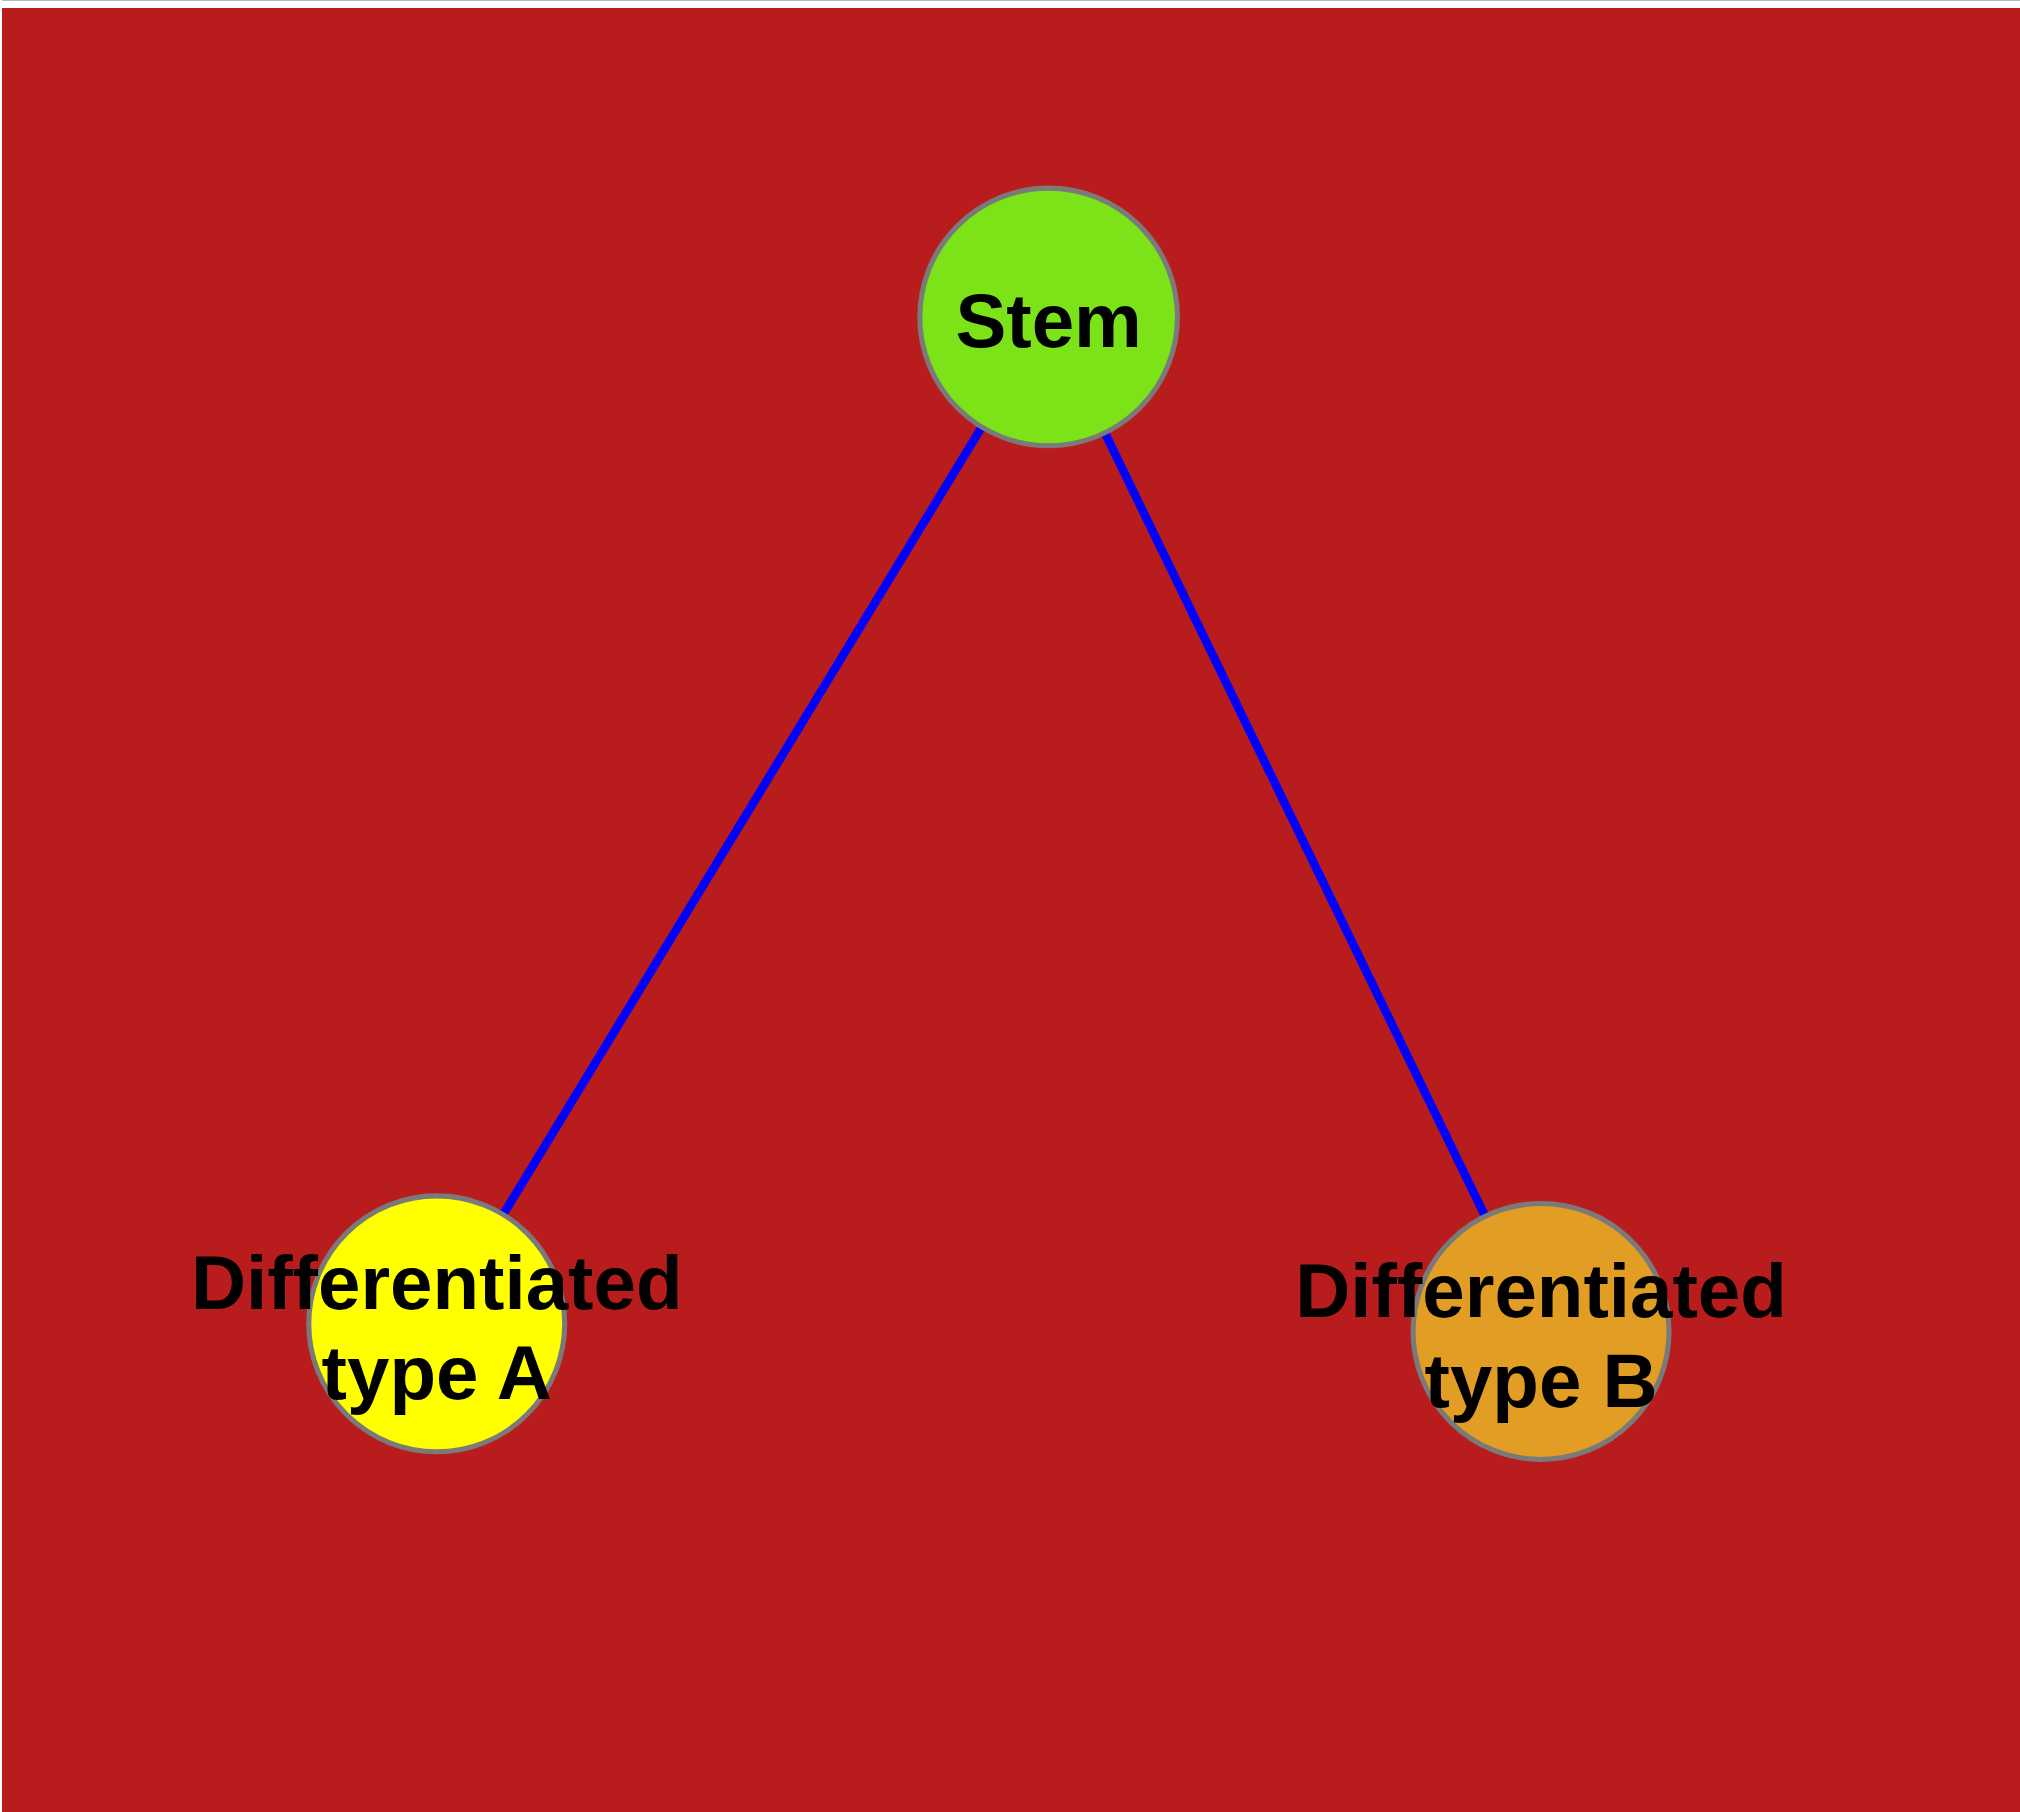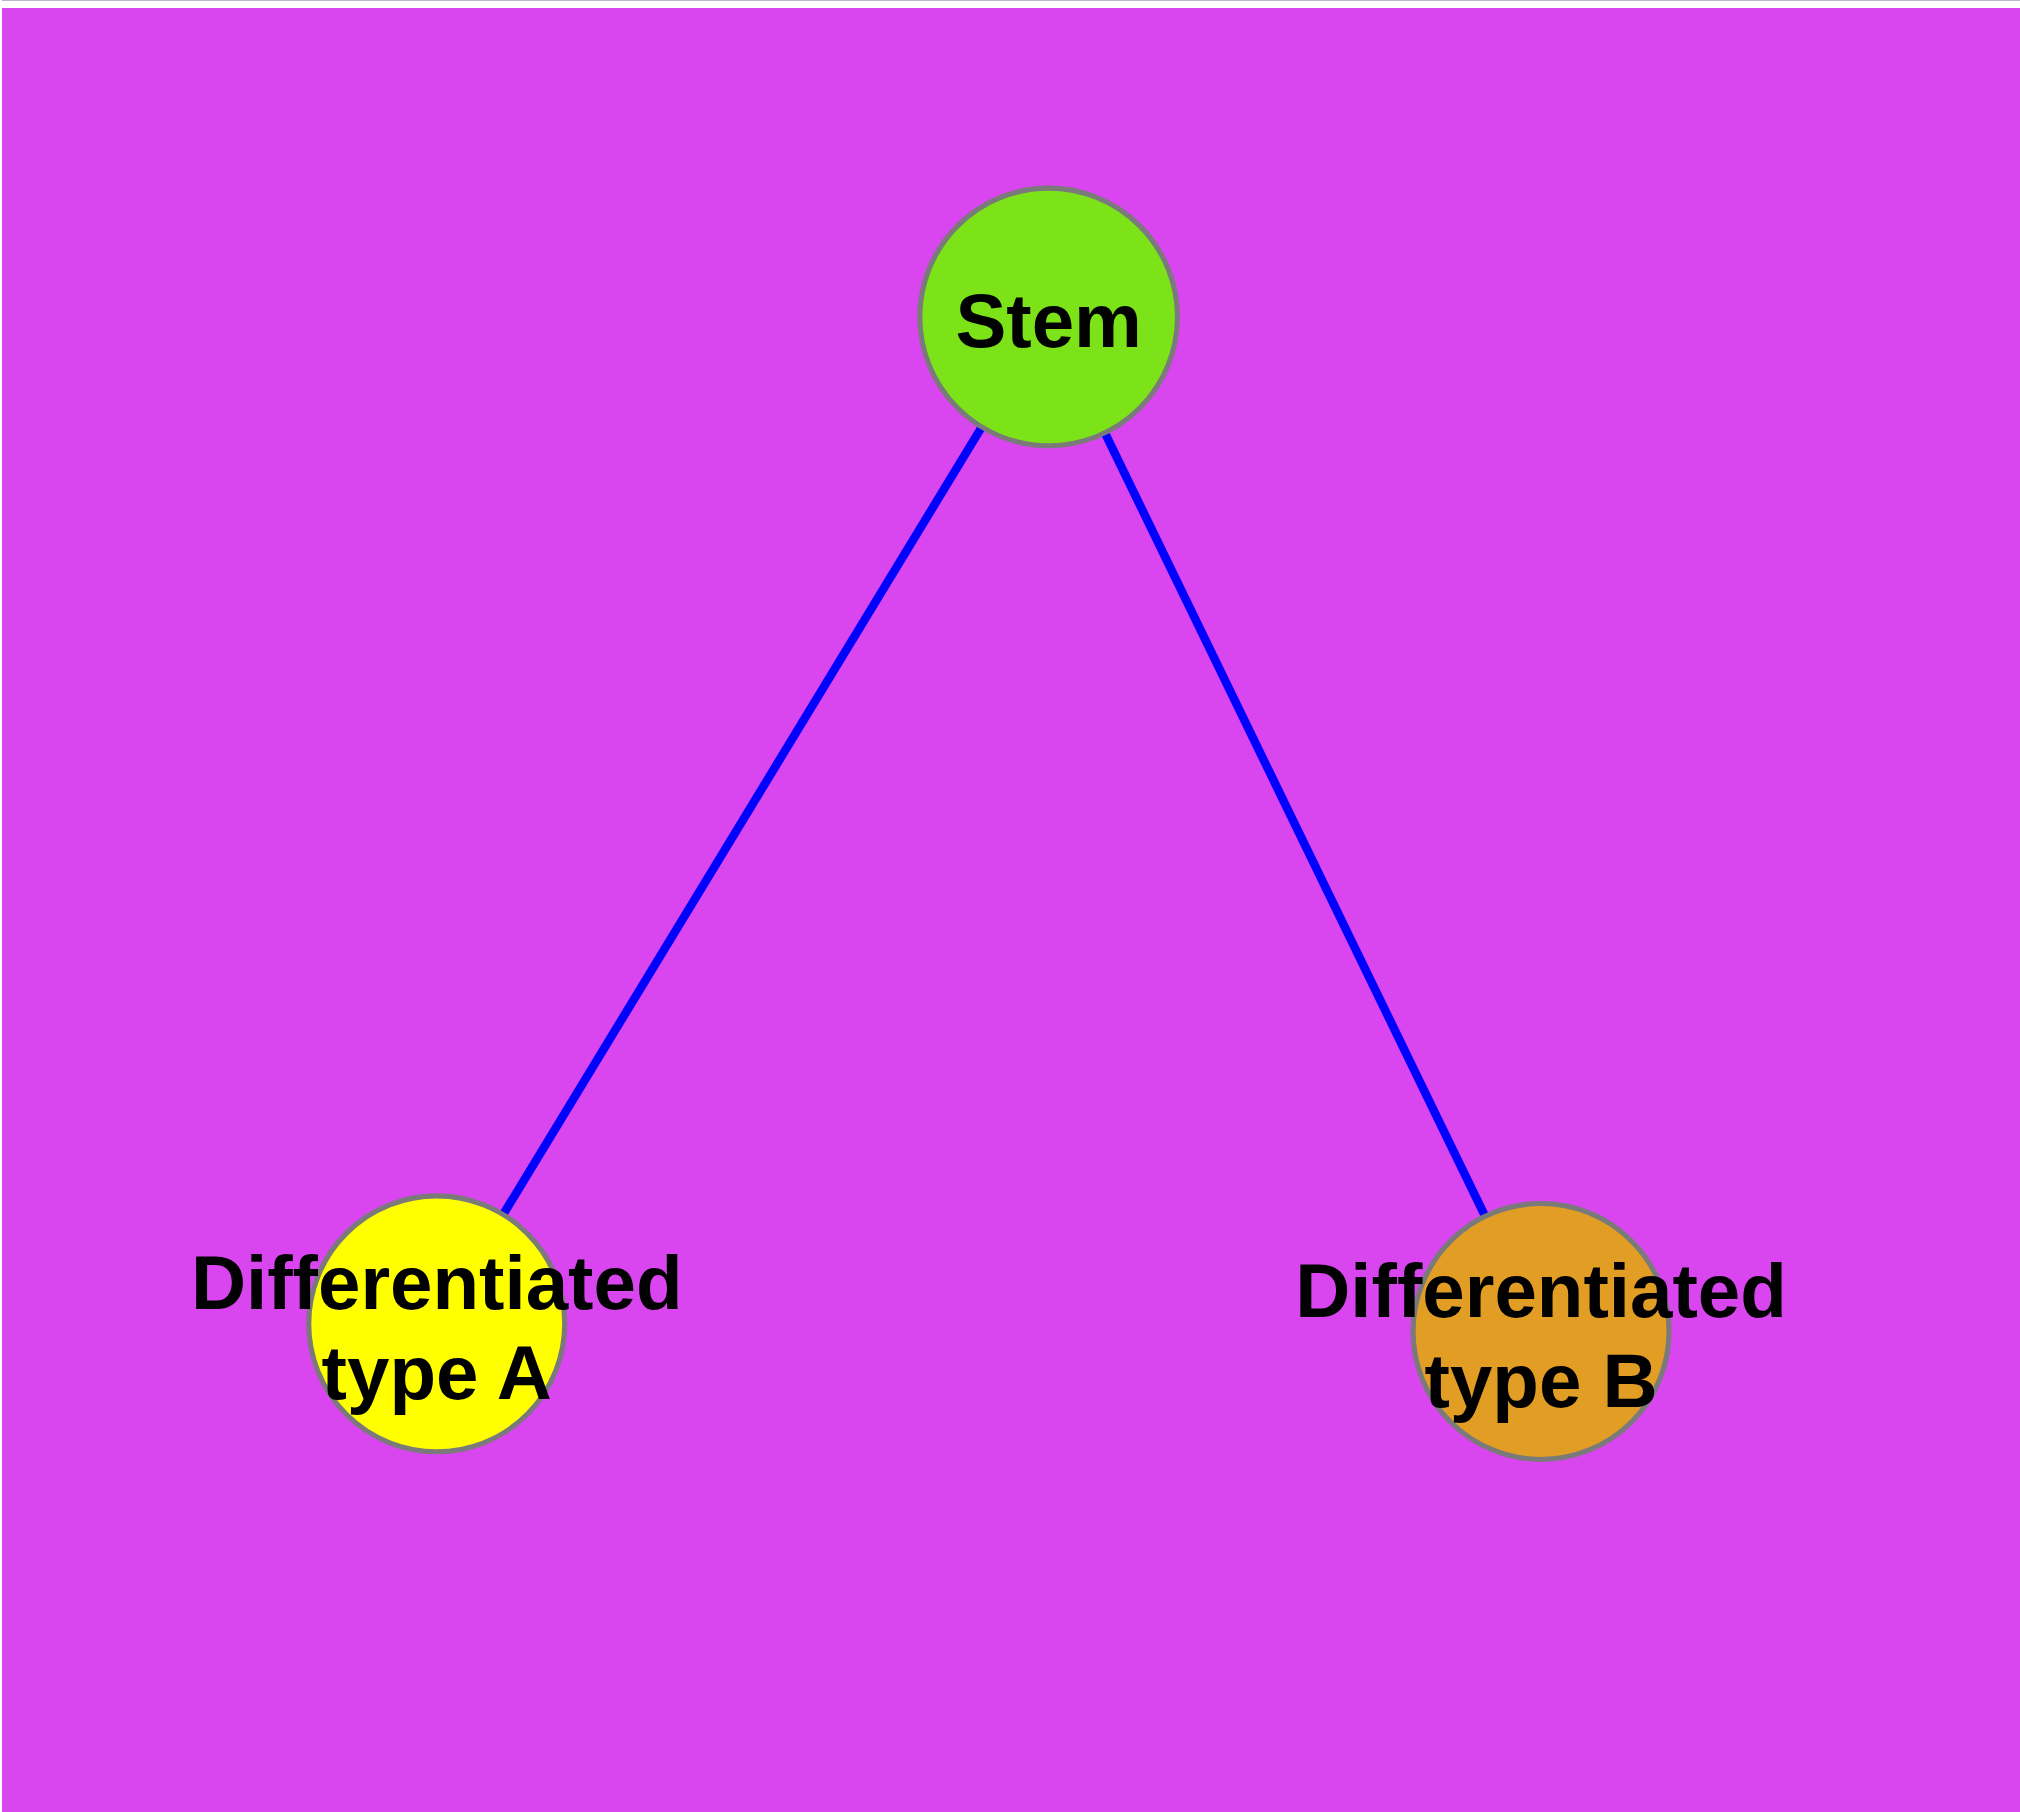--- a/index.html
+++ b/index.html
@@ -1,21 +1,21 @@
 <!DOCTYPE html>
 <html style="font-size:13.6px"><head>
 <meta charset="utf-8">
 <style>
   html, body { margin: 0; padding: 0; }
   .frame {
     position: relative;
     width: 2021px;
     height: 1812px;
     overflow: hidden;
-    background: #d946ef;
+    background: #b91c1c;
   }
   .top-strip {
     position: absolute;
     top: 0; left: 0; right: 0;
     height: 7.6px;
     background: #ffffff;
     border-top: 1.7px solid #b7b7c9;
     box-sizing: border-box;
   }
   .left-strip {

